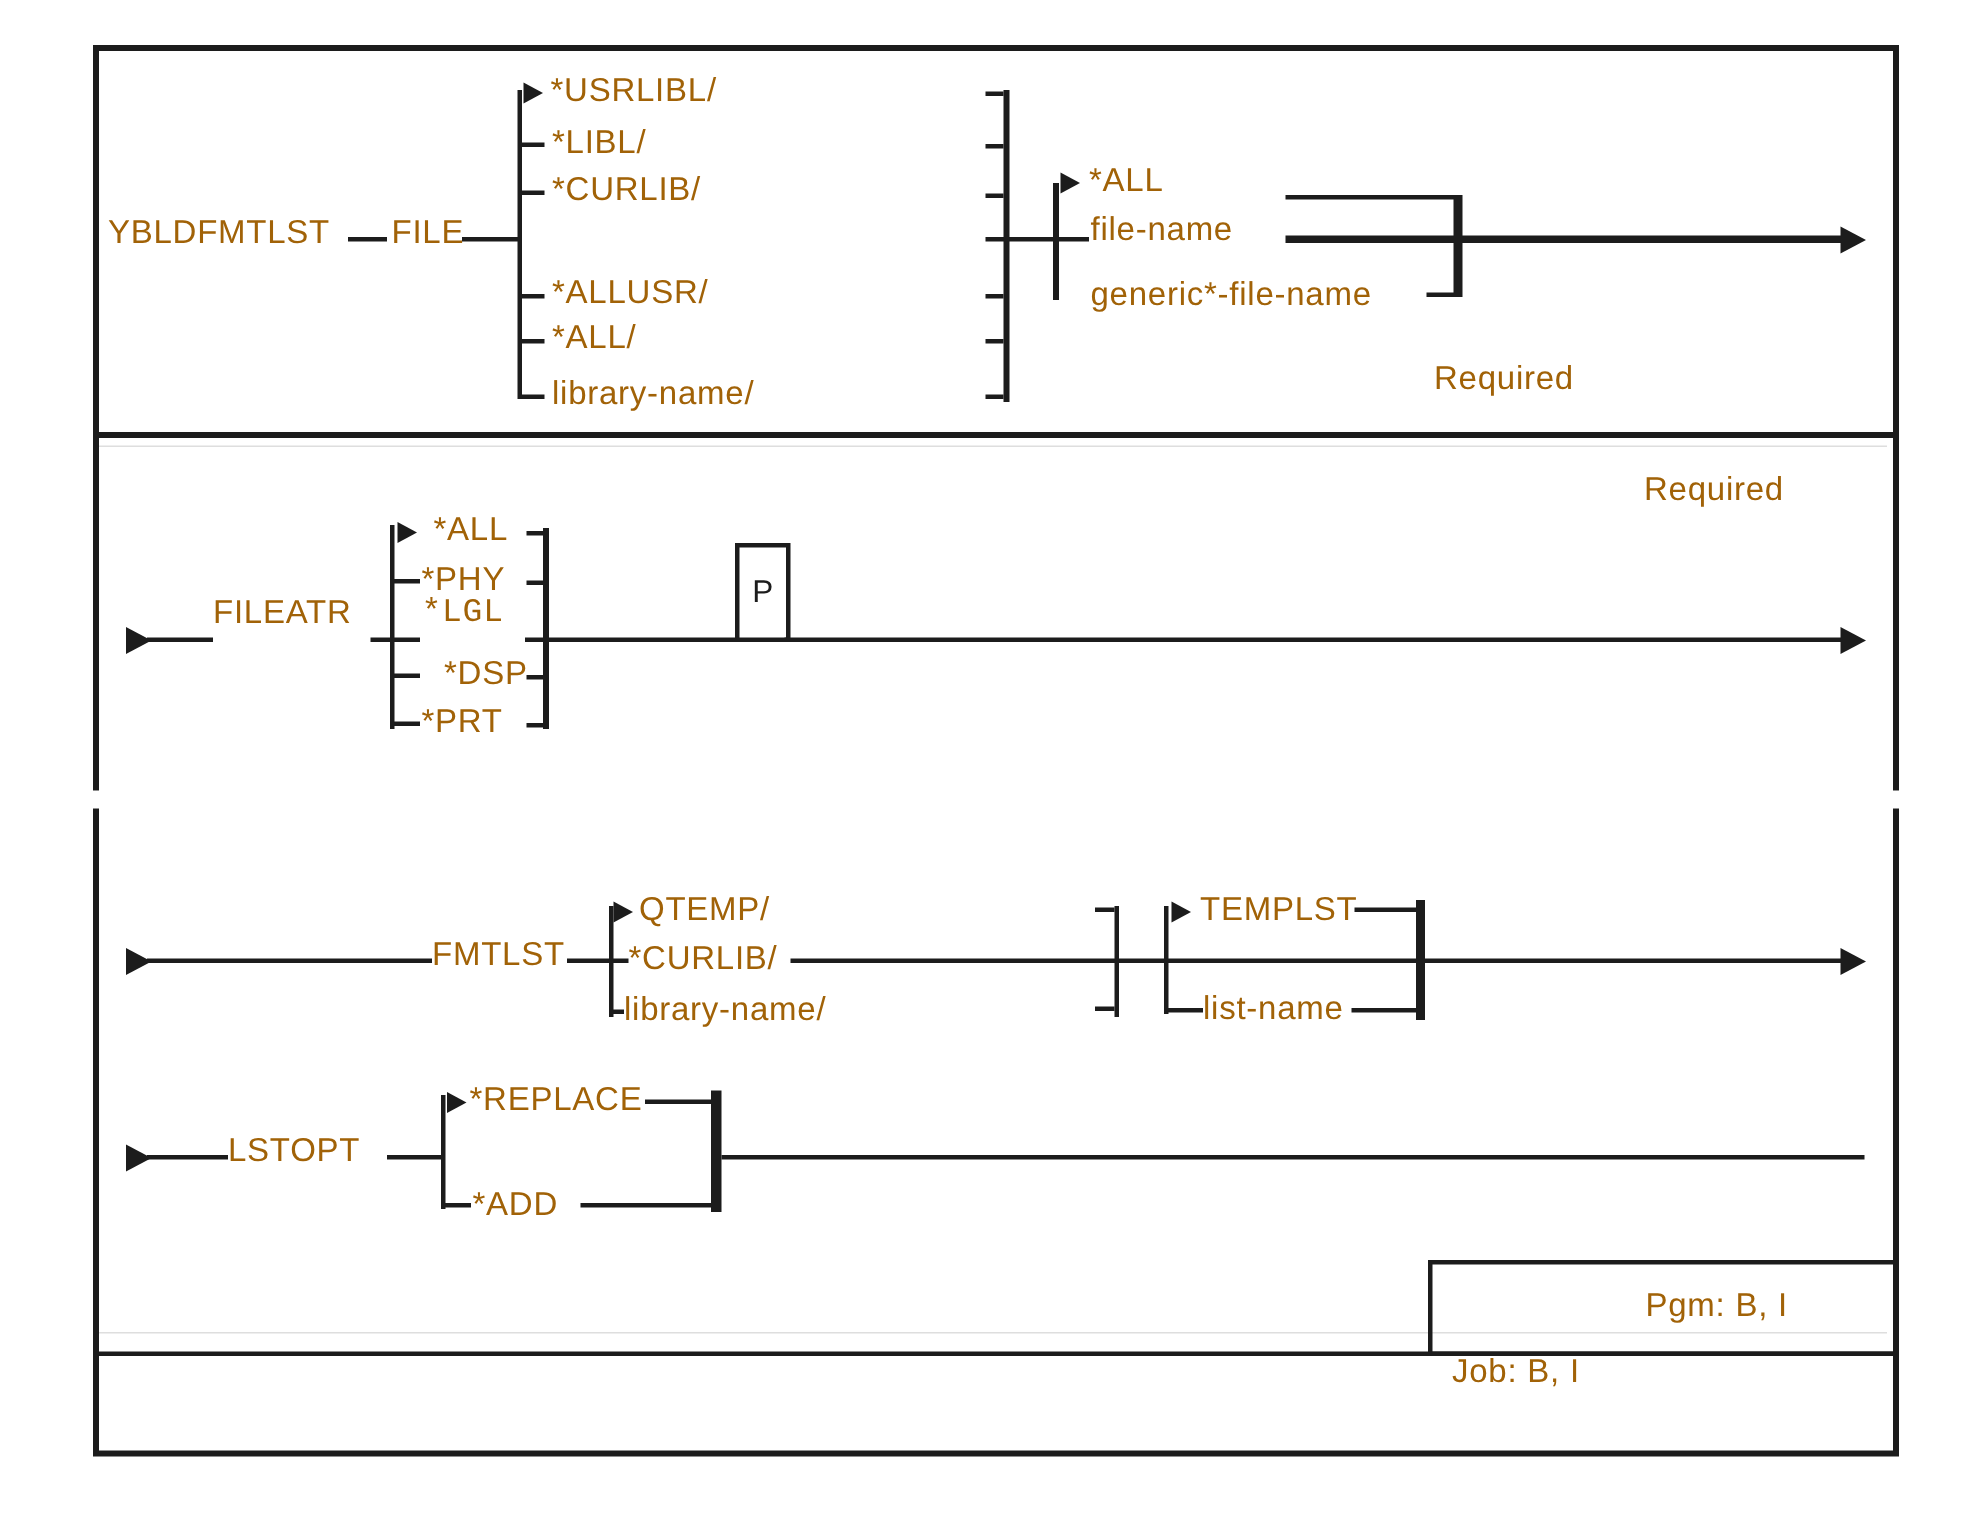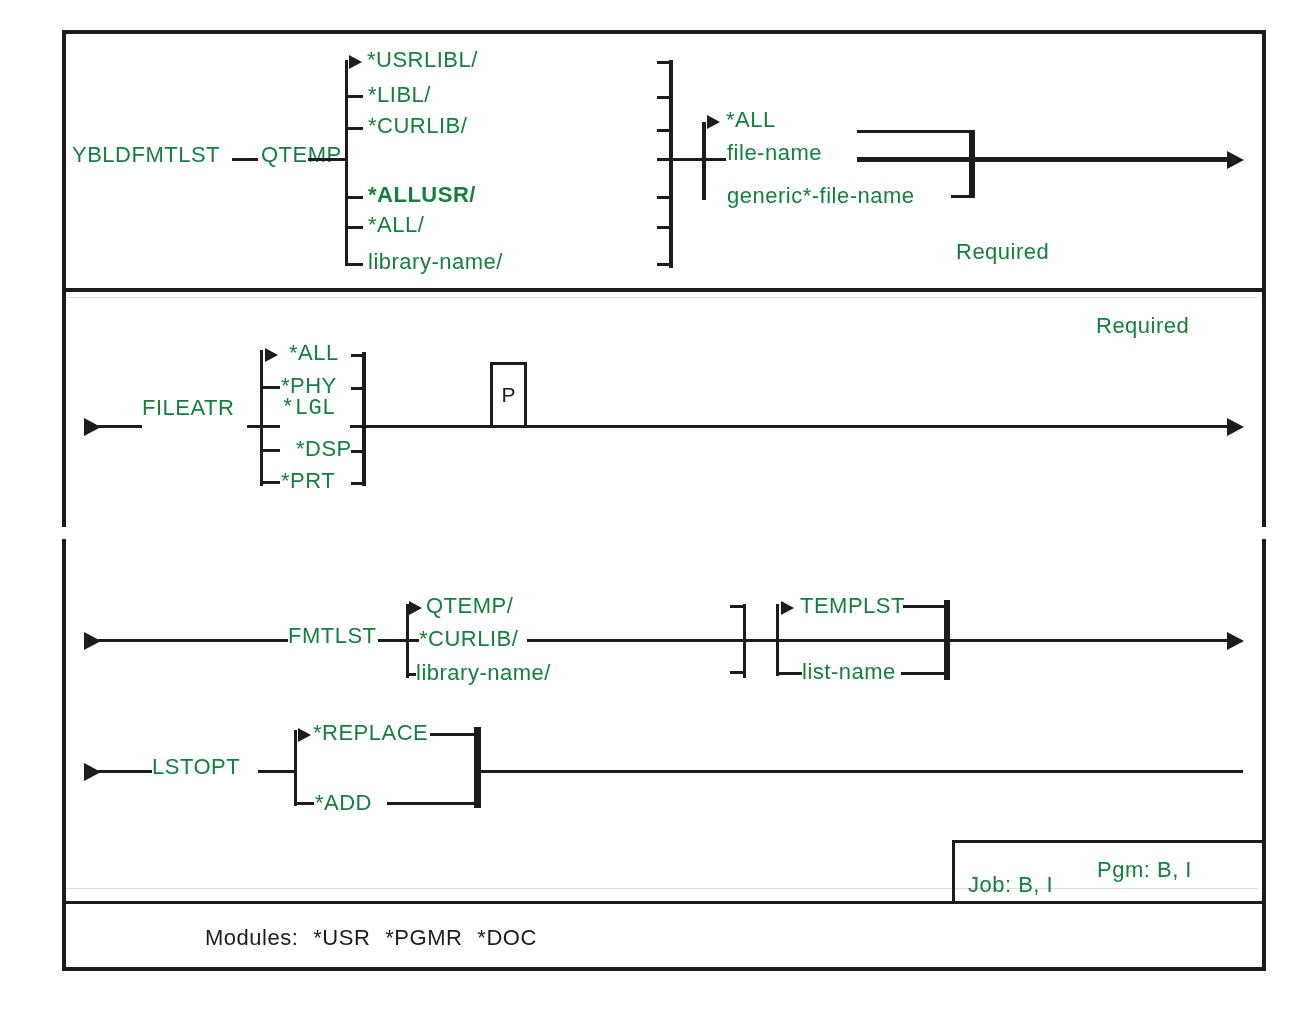--- a/index.html
+++ b/index.html
@@ -1,18 +1,18 @@
 <!DOCTYPE html>
 <html><head>
 <meta charset="utf-8">
 <style>
   html,body{margin:0;padding:0;background:#ffffff;}
   #page{position:relative;width:1309px;height:1014px;background:#ffffff;overflow:hidden;
         font-family:"Liberation Sans", sans-serif;color:#1c1c1c;}
-  .txt{position:absolute;font-size:22px;letter-spacing:.5px;white-space:nowrap;color:#15803d;}
+  .txt{position:absolute;font-size:22px;letter-spacing:.5px;white-space:nowrap;color:#a16207;}
   .rect{position:absolute;background:#1c1c1c;}
   .faint{position:absolute;background:#dedede;}
   .arr{position:absolute;width:0;height:0;border-top:9px solid transparent;
        border-bottom:9px solid transparent;border-left:17px solid #1c1c1c;}
   .darr{position:absolute;width:0;height:0;border-top:7px solid transparent;
         border-bottom:7px solid transparent;border-left:13px solid #1c1c1c;}
   .frame{position:absolute;border:4px solid #1c1c1c;background:transparent;}
   .box{position:absolute;border:3px solid #1c1c1c;background:transparent;}
   .gap{position:absolute;background:#ffffff;}
   .pbox{position:absolute;border:3px solid #1c1c1c;display:flex;align-items:center;justify-content:center;
@@ -27,25 +27,25 @@
   <div class="frame" style="left:62px;top:30px;width:1196px;height:933px;"></div>
   <div class="rect" style="left:62px;top:288px;width:1204px;height:4px;"></div>
   <div class="faint" style="left:66px;top:297px;width:1192px;height:1px;"></div>
   <div class="rect" style="left:62px;top:901px;width:1204px;height:3px;"></div>
   <div class="faint" style="left:66px;top:888px;width:1192px;height:1px;"></div>
   <div class="gap" style="left:58px;top:527px;width:14px;height:12px;"></div>
   <div class="gap" style="left:1254px;top:527px;width:16px;height:12px;"></div>
   <div class="box" style="left:952px;top:840px;width:308px;height:58px;"></div>
 
   <span class="txt" style="left:72px;top:142px;">YBLDFMTLST</span>
-  <span class="txt" style="left:261px;top:142px;">QTEMP</span>
+  <span class="txt" style="left:261px;top:142px;">FILE</span>
   <span class="txt" style="left:367px;top:47px;">*USRLIBL/</span>
   <span class="txt" style="left:368px;top:82px;">*LIBL/</span>
   <span class="txt" style="left:368px;top:113px;">*CURLIB/</span>
-  <span class="txt" style="left:368px;top:182px;font-weight:bold;">*ALLUSR/</span>
+  <span class="txt" style="left:368px;top:182px;">*ALLUSR/</span>
   <span class="txt" style="left:368px;top:212px;">*ALL/</span>
   <span class="txt" style="left:368px;top:249px;">library-name/</span>
   <span class="txt" style="left:726px;top:107px;">*ALL</span>
   <span class="txt" style="left:727px;top:140px;">file-name</span>
   <span class="txt" style="left:727px;top:183px;">generic*-file-name</span>
   <span class="txt" style="left:956px;top:239px;">Required</span>
 
   <span class="txt" style="left:1096px;top:313px;">Required</span>
   <span class="txt" style="left:142px;top:395px;">FILEATR</span>
   <span class="txt" style="left:289px;top:340px;">*ALL</span>
@@ -61,28 +61,22 @@
   <span class="txt" style="left:426px;top:593px;">QTEMP/</span>
   <span class="txt" style="left:419px;top:626px;">*CURLIB/</span>
   <span class="txt" style="left:416px;top:660px;">library-name/</span>
   <span class="txt" style="left:800px;top:593px;">TEMPLST</span>
   <span class="txt" style="left:802px;top:659px;">list-name</span>
 
   <span class="txt" style="left:152px;top:754px;">LSTOPT</span>
   <span class="txt" style="left:313px;top:720px;">*REPLACE</span>
   <span class="txt" style="left:315px;top:790px;">*ADD</span>
 
-  <span class="txt" style="left:968px;top:872px;">Job: B, I</span>
+  <span class="txt" style="left:968px;top:901px;">Job: B, I</span>
   <span class="txt" style="left:1097px;top:857px;">Pgm: B, I</span>
-  <div class="modrow" style="left:205px;top:925px;">
-    <span>Modules:</span>
-    <span>*USR</span>
-    <span>*PGMR</span>
-    <span>*DOC</span>
-  </div>
 
 <div class="rect" style="left: 232px; top: 158px; width: 26px; height: 3px;"></div>
     <div class="rect" style="left: 308px; top: 158px; width: 39px; height: 3px;"></div>
     <div class="rect" style="left: 345px; top: 60px; width: 3px; height: 206px;"></div>
     <div class="rect" style="left: 347px; top: 95px; width: 16px; height: 3px;"></div>
     <div class="rect" style="left: 347px; top: 127px; width: 16px; height: 3px;"></div>
     <div class="rect" style="left: 347px; top: 196px; width: 16px; height: 3px;"></div>
     <div class="rect" style="left: 347px; top: 226px; width: 16px; height: 3px;"></div>
     <div class="rect" style="left: 347px; top: 263px; width: 16px; height: 3px;"></div>
     <div class="rect" style="left: 657px; top: 158px; width: 49px; height: 3px;"></div>

